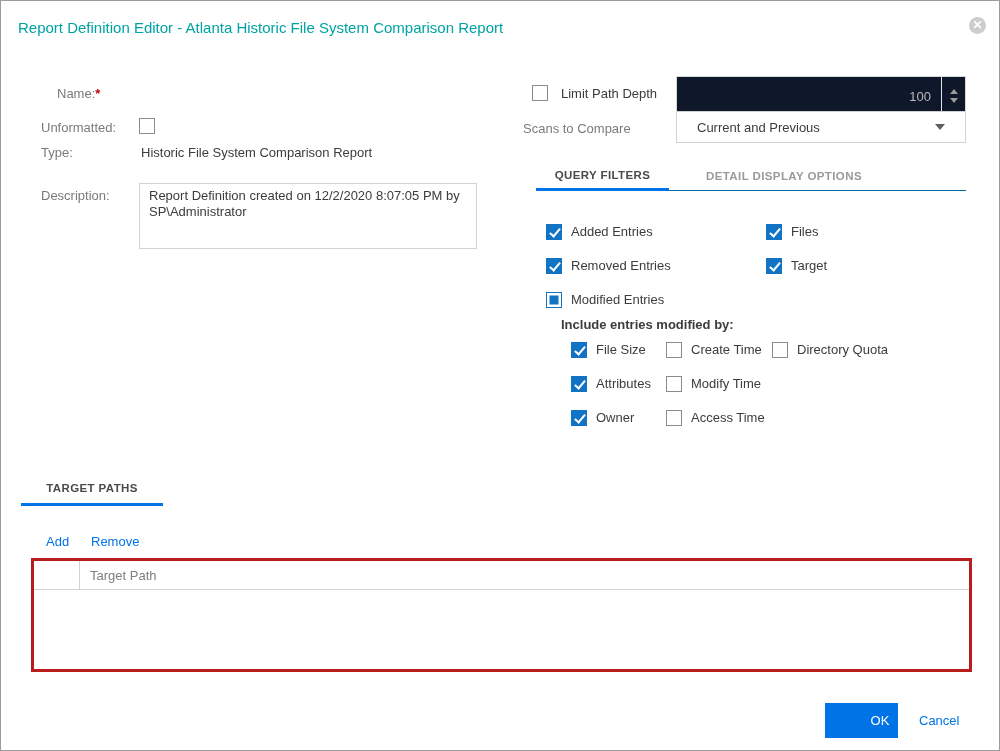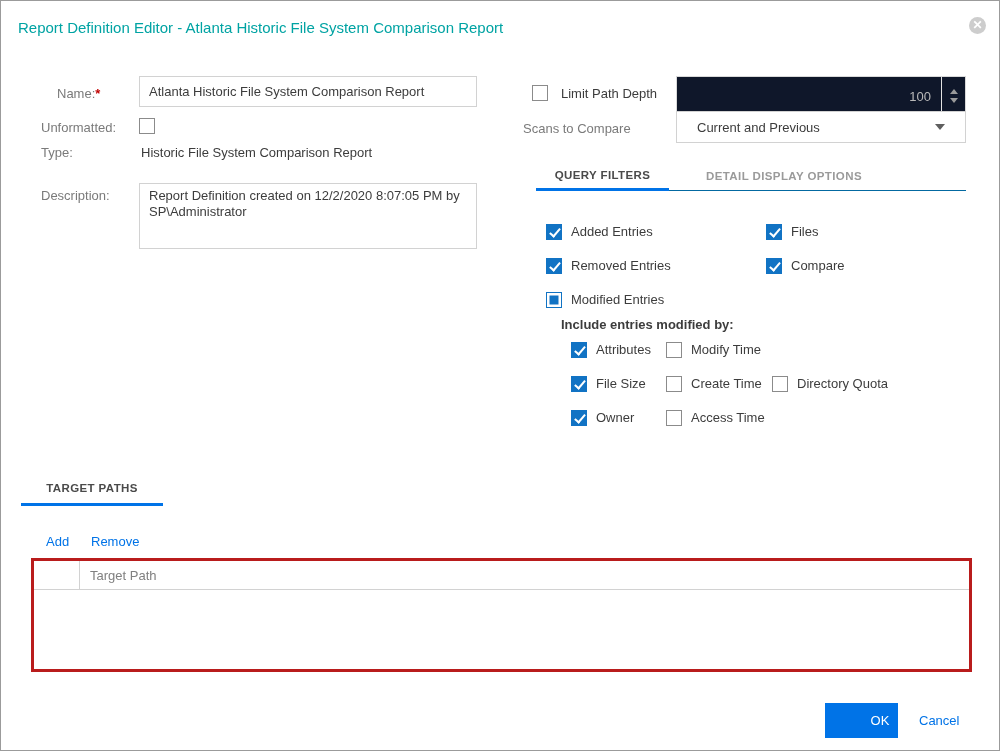--- a/index.html
+++ b/index.html
@@ -95,21 +95,20 @@
 </style>
 </head>
 <body>
 
 <div class="dialog">
 
   <div class="title">Report Definition Editor - Atlanta Historic File System Comparison Report</div>
   <div class="close-btn">✕</div>
 
   <div class="lbl" style="left:56px; top:85px;"><span>Name:</span><span class="req">*</span></div>
-  <input type="text" class="name-input" value="Atlanta Historic File System Comparison Report" style="">
 
   <div class="lbl" style="left:40px; top:119px;">Unformatted:</div>
   <span class="cb cb-abs" style="left:138px; top:117px;"></span>
 
   <div class="lbl" style="left:40px; top:144px;">Type:</div>
   <div class="val" style="left:140px; top:144px;">Historic File System Comparison Report</div>
 
   <div class="lbl" style="left:40px; top:187px;">Description:</div>
   <textarea class="desc-area" style="">Report Definition created on 12/2/2020 8:07:05 PM by SP\Administrator</textarea>
 
@@ -146,53 +145,53 @@
         <span class="cb-label">Files</span>
       </div>
     </div>
     <div class="frow">
       <div class="fitem w220">
         <span class="cb checked"></span>
         <span class="cb-label">Removed Entries</span>
       </div>
       <div class="fitem">
         <span class="cb checked"></span>
-        <span class="cb-label">Compare</span>
+        <span class="cb-label">Target</span>
       </div>
     </div>
     <div class="frow tight">
       <div class="fitem w220">
         <span class="cb indeterminate"></span>
         <span class="cb-label">Modified Entries</span>
       </div>
     </div>
     <div class="include-lbl">Include entries modified by:</div>
     <div class="subrows">
       <div class="frow">
         <div class="fitem w95">
           <span class="cb checked"></span>
-          <span class="cb-label">Attributes</span>
+          <span class="cb-label">File Size</span>
+        </div>
+        <div class="fitem w106">
+          <span class="cb"></span>
+          <span class="cb-label">Create Time</span>
         </div>
         <div class="fitem">
           <span class="cb"></span>
-          <span class="cb-label">Modify Time</span>
+          <span class="cb-label">Directory Quota</span>
         </div>
       </div>
       <div class="frow">
         <div class="fitem w95">
           <span class="cb checked"></span>
-          <span class="cb-label">File Size</span>
-        </div>
-        <div class="fitem w106">
-          <span class="cb"></span>
-          <span class="cb-label">Create Time</span>
+          <span class="cb-label">Attributes</span>
         </div>
         <div class="fitem">
           <span class="cb"></span>
-          <span class="cb-label">Directory Quota</span>
+          <span class="cb-label">Modify Time</span>
         </div>
       </div>
       <div class="frow">
         <div class="fitem w95">
           <span class="cb checked"></span>
           <span class="cb-label">Owner</span>
         </div>
         <div class="fitem">
           <span class="cb"></span>
           <span class="cb-label">Access Time</span>

